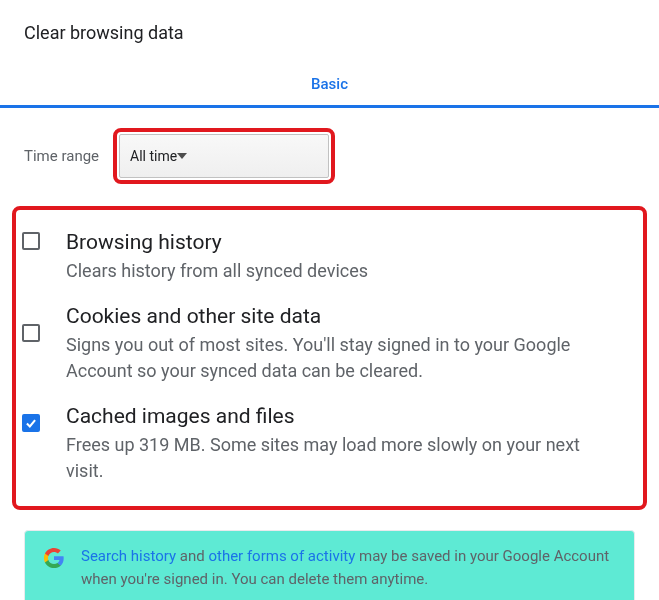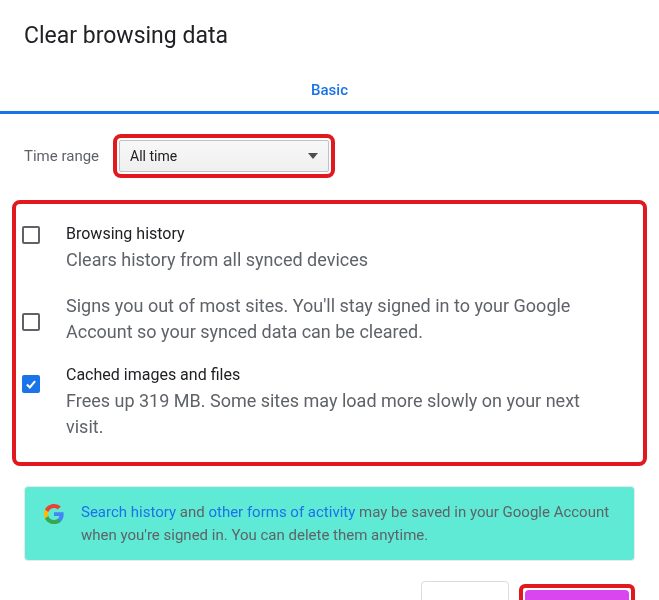--- a/index.html
+++ b/index.html
@@ -13,21 +13,21 @@
       color: #202124;
       background: #fff;
       width: 659px;
       height: 600px;
       position: relative;
     }
     .dialog {
       padding: 0;
     }
     .dialog-title {
-      font-size: 23px;
+      font-size: 18px;
       color: #202124;
       padding: 22px 12px 18px 24px;
       font-weight: 400;
     }
     .tabs {
       display: flex;
       border-bottom: 1px solid #dadce0;
       align-items: center;
     }
     .tab {
@@ -69,23 +69,23 @@
       border: 4px solid #e1181e;
       border-radius: 8px;
       position: relative;
     }
     .select-wrap {
       display: inline-block;
     }
     .select {
       display: flex;
       align-items: center;
-      justify-content: space-between;
+      justify-content: flex-start;
       width: 210px;
-      height: 32px;
+      height: 44px;
       border: 1px solid #c1c1c1;
       background: linear-gradient(#f8f8f8, #efefef);
       border-radius: 2px;
       padding: 0 10px;
       cursor: pointer;
       font-size: 14px;
       color: #202124;
     }
     .triangle-down {
       width: 0;
@@ -132,21 +132,21 @@
       margin-top: 20px;
     }
     .option-row.last .checkbox {
       margin-top: 10px;
     }
     .option-text {
       flex: 1;
     }
     .option-title {
       color: #202124;
-      font-size: 16px;
+      font-size: 21px;
       margin-bottom: 4px;
     }
     .option-desc {
       color: #5f6368;
       font-size: 18px;
       line-height: 1.45;
     }
     .info-box {
       margin: 20px 24px 0 24px;
       border: 1px solid #e8eaed;
@@ -240,20 +240,21 @@
         <div class="checkbox"></div>
         <div class="option-text">
           <div class="option-title">Browsing history</div>
           <div class="option-desc">Clears history from all synced devices</div>
         </div>
       </div>
 
       <div class="option-row middle">
         <div class="checkbox"></div>
         <div class="option-text">
+          <div class="option-title">Cookies and other site data</div>
           <div class="option-desc">Signs you out of most sites. You'll stay signed in to your Google Account so your synced data can be cleared.</div>
         </div>
       </div>
 
       <div class="option-row last">
         <div class="checkbox checked">
           <svg class="checkmark" viewBox="0 0 24 24" width="16" height="16" fill="none" stroke="#fff" stroke-width="3.5">
               <polyline points="5 13 10 18 19 7"></polyline>
             </svg>
         </div>

